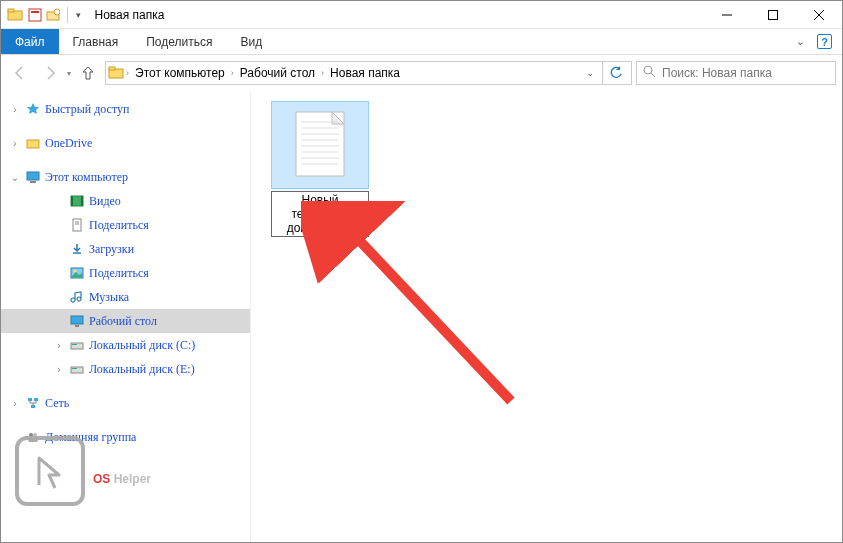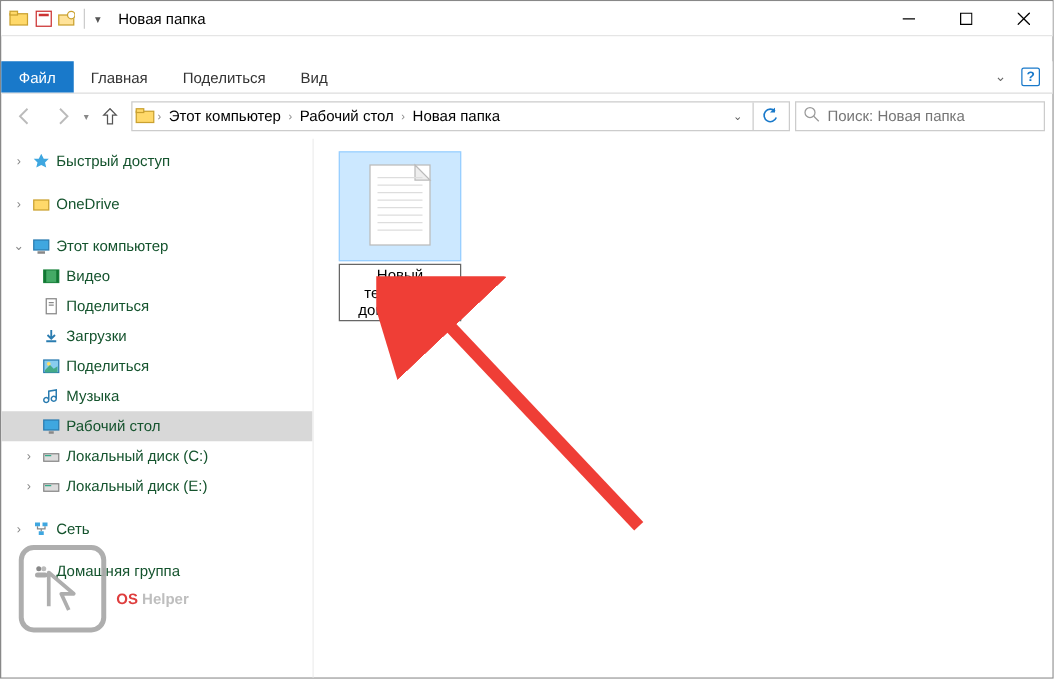--- a/index.html
+++ b/index.html
@@ -11,21 +11,21 @@
   .titlebar .tb-left { display: flex; align-items: center; gap: 4px; padding-left: 6px; }
   .titlebar .folder-ico svg { display:block; }
   .titlebar .qat { display: flex; gap: 2px; align-items:center; }
   .titlebar .qat-sep { width:1px; height:16px; background:#ccc; margin:0 4px; }
   .titlebar .qat-drop { font-size:9px; color:#555; padding:0 2px; }
   .titlebar .title-text { margin-left: 8px; color:#000; }
   .titlebar .win-controls { margin-left:auto; display:flex; }
   .titlebar .win-btn { width:46px; height:28px; display:flex; align-items:center; justify-content:center; color:#000; }
 
   
-  .ribbon { height: 26px; display:flex; align-items:stretch; border-bottom:1px solid #ddd; background:#fff;margin-top:20px; }
+  .ribbon { height: 26px; display:flex; align-items:stretch; border-bottom:1px solid #ddd; background:#fff; }
   .ribbon .tab { padding: 0 14px; display:flex; align-items:center; color:#333; }
   .ribbon .tab.file { background:#1979ca; color:#fff; }
   .ribbon .right { margin-left:auto; display:flex; align-items:center; gap:12px; padding-right:10px; color:#555; }
   .ribbon .expand-caret { color:#666; font-size:11px; }
   .ribbon .help { color:#1979ca; font-weight:bold; border:1px solid #1979ca; width:15px; height:15px; border-radius:2px; display:flex; align-items:center; justify-content:center; font-size:11px; }
 
   
   .navrow { height: 36px; display:flex; align-items:center; gap:4px; padding:0 6px; }
   .nav-btn { width:26px; height:26px; display:flex; align-items:center; justify-content:center; color:#bbb; }
   .nav-btn.enabled { color:#555; }
@@ -36,24 +36,24 @@
   .address .crumb-sep { color:#888; font-size:9px; }
   .address .addr-right { margin-left:auto; display:flex; align-items:center; gap:2px; color:#555; }
   .address .addr-right .refresh { border-left:1px solid #ccc; padding:0 6px; height:22px; display:flex; align-items:center; color:#1979ca; }
   .searchbox { width:200px; height:24px; border:1px solid #ccc; display:flex; align-items:center; padding:0 6px; color:#888; gap:6px; }
   .searchbox input { border:none; outline:none; flex:1; color:#888; font-size:12px; }
 
   
   .body { flex:1; display:flex; min-height:0; }
   .sidebar { width:250px; border-right:1px solid #eee; overflow:auto; padding-top:6px; }
   .tree-item { display:flex; align-items:center; height:24px; padding-left:8px; gap:4px; }
-  .tree-item.indent1 { padding-left: 16px; }
+  .tree-item.indent1 { padding-left: 52px; }
   .tree-item .exp { width:12px; text-align:center; color:#888; font-size:10px; }
   .tree-item.selected { background:#d8d8d8; }
-  .tree-item .label { color:#14532d; }
+  .tree-item .label { color:#1d4ed8;font-family:Liberation Serif, serif; }
   .tree-spacer { height:10px; }
   .ico { width:16px; height:16px; display:flex; align-items:center; justify-content:center; }
 
   .content { flex:1; position:relative; padding:10px; }
   .file-tile { position:absolute; top:10px; left:20px; width:98px; text-align:center; }
   .file-tile .thumb { width:98px; height:88px; background:#cce8ff; border:1px solid #99cfff; display:flex; align-items:center; justify-content:center; }
   .file-tile .thumb svg { display:block; }
   .file-tile .name-edit { margin-top:2px; border:1px solid #666; background:#fff; padding:1px 2px; display:inline-block; line-height:14px; }
   .file-tile .name-edit .sel { background:#3399ff; color:#fff; }
 

